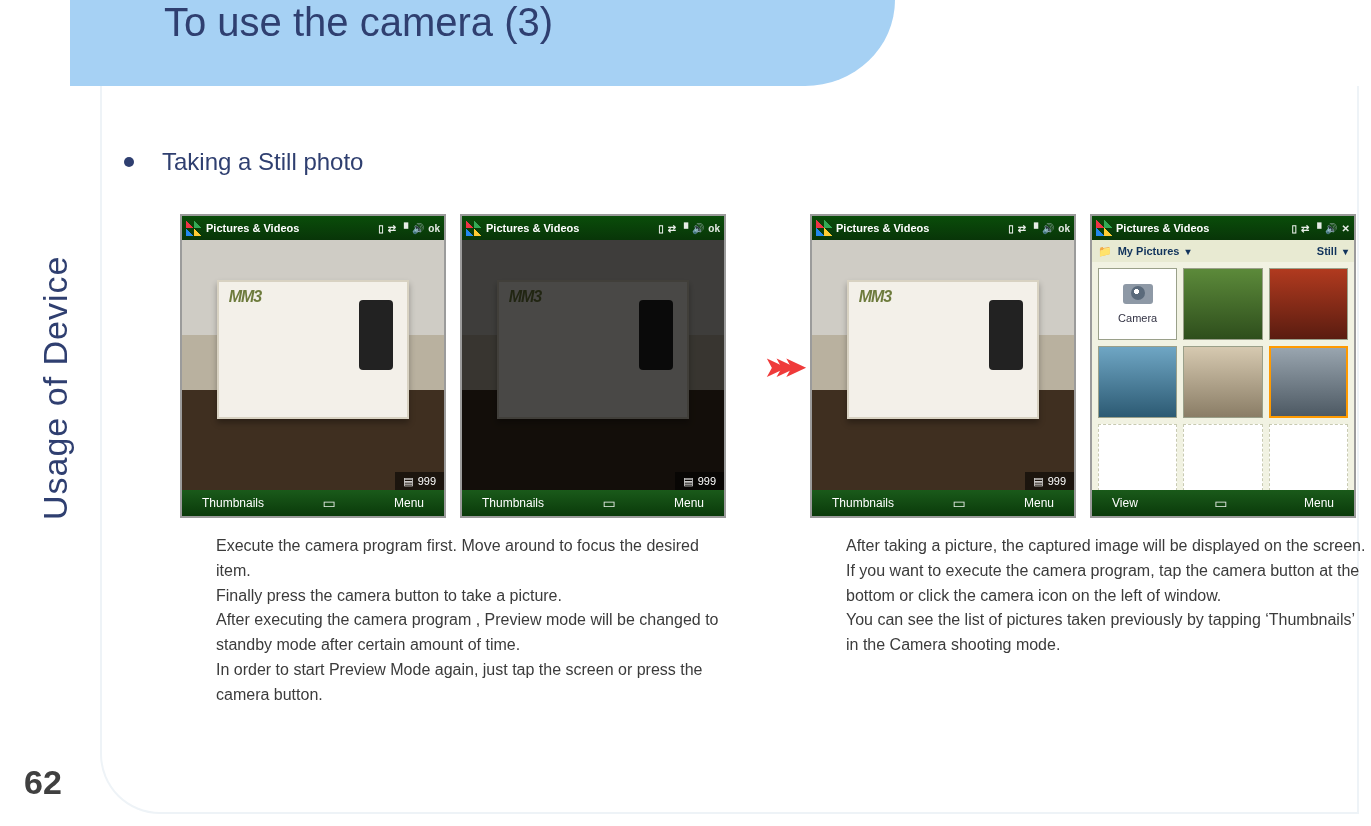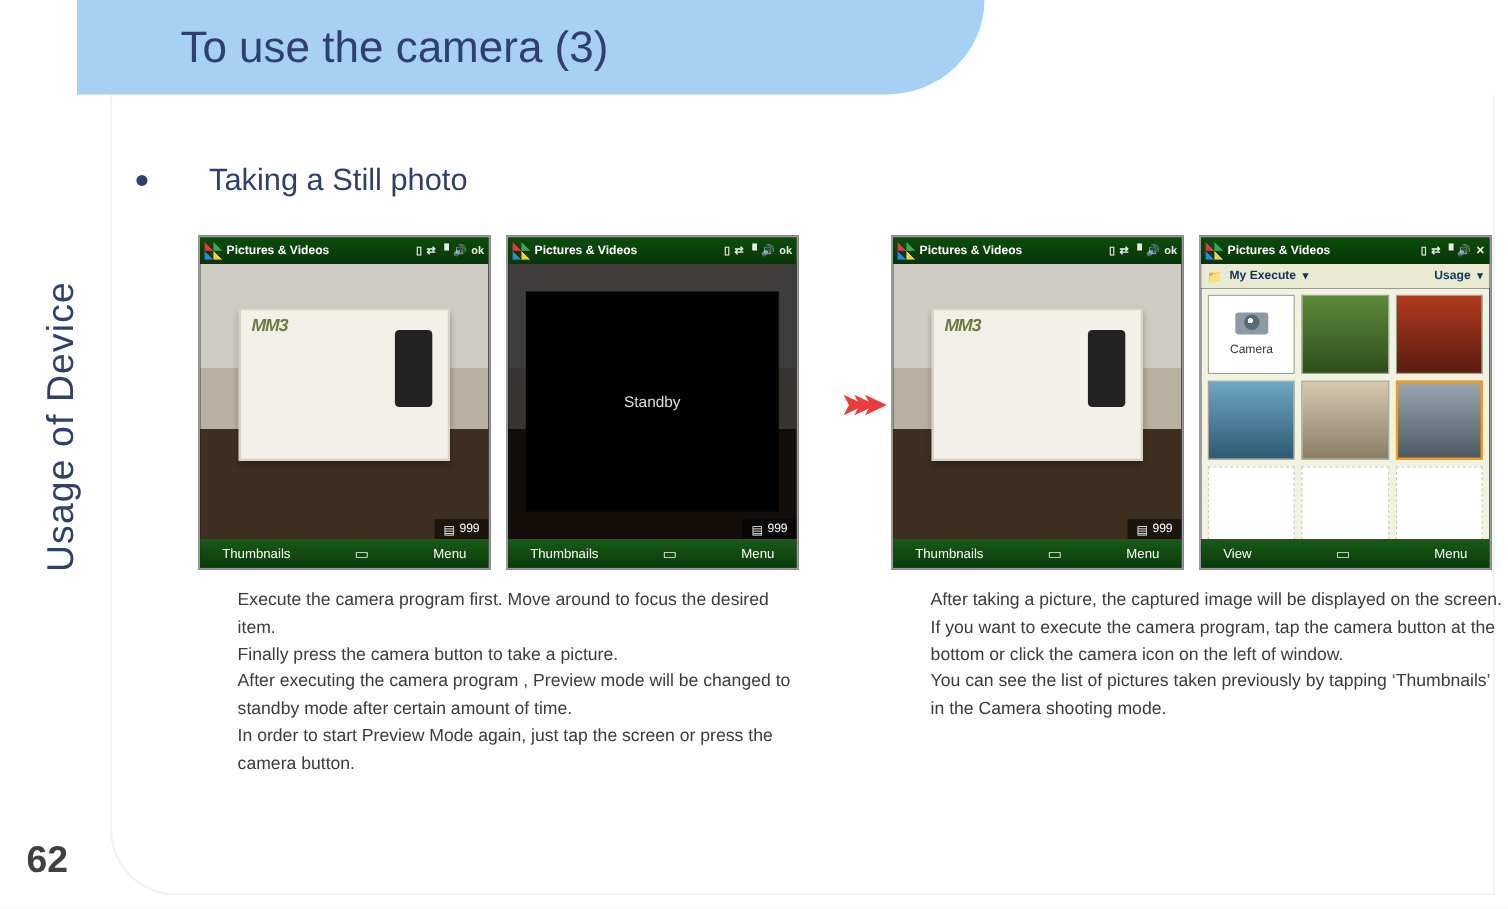--- a/index.html
+++ b/index.html
@@ -9,21 +9,21 @@
     background:#fff;
     font-family:"Tahoma","Segoe UI",Arial,sans-serif;
     position:relative;
     overflow:hidden;
   }
   
   .slide-header{
     position:absolute;
     left:100px; top:0;
     height:86px;
-    display:flex; align-items:center;
+    display:flex; 
   }
   
   .header-pill{
     position:absolute;
     top:0; left:70px;
     width:825px; height:86px;
     background:#a6d1f4;
     border-bottom-right-radius:90px 86px;
     z-index:0;
   }
@@ -68,23 +68,22 @@
     position:absolute;
     left:124px; top:148px;
     display:flex; align-items:center;
     gap:28px;
   }
   .bullet-dot{
     width:10px;height:10px;border-radius:50%;
     background:#2f3f70;
   }
   .bullet-text{
-    font-size:28px;
+    font-size:24px;
     color:#2f3f70;
-    margin-left:28px;
   }
 
   
   .group{
     position:absolute;
     top:214px;
     width:560px;
   }
   .group-left{ left:180px; }
   .group-right{ left:810px; }
@@ -336,23 +335,20 @@
           <span>⇄</span>
           <span>▝</span>
           <span>🔊</span>
           <span>ok</span>
         </span>
       </div>
       <div class="viewport">
         <div class="scene" style="filter:brightness(.3)">
            <div class="box"></div>
         </div>
-        <div class="standby-overlay">
-           <span>Standby</span>
-        </div>
         <div class="counter-strip">
           <span>▤</span>
           <span>999</span>
         </div>
       </div>
       <div class="softbar">
         <span>Thumbnails</span>
         <span class="mid">▭</span>
         <span>Menu</span>
       </div>
@@ -405,23 +401,23 @@
         <span class="tb-rest">
           <span>▯</span>
           <span>⇄</span>
           <span>▝</span>
           <span>🔊</span>
           <span>✕</span>
         </span>
       </div>
       <div class="subbar">
         <span>📁</span>
-        <span>My Execute</span>
+        <span>My Pictures</span>
         <span class="sub-drop">▾</span>
-        <span class="right">Usage</span>
+        <span class="right">Still</span>
         <span class="sub-drop">▾</span>
       </div>
       <div class="viewport" style="top:0">
         <div class="grid">
           <div class="thumb cam">
             <div class="camglyph"></div>
             <span>Camera</span>
           </div>
           <div class="thumb t-green"></div>
           <div class="thumb t-red"></div>

